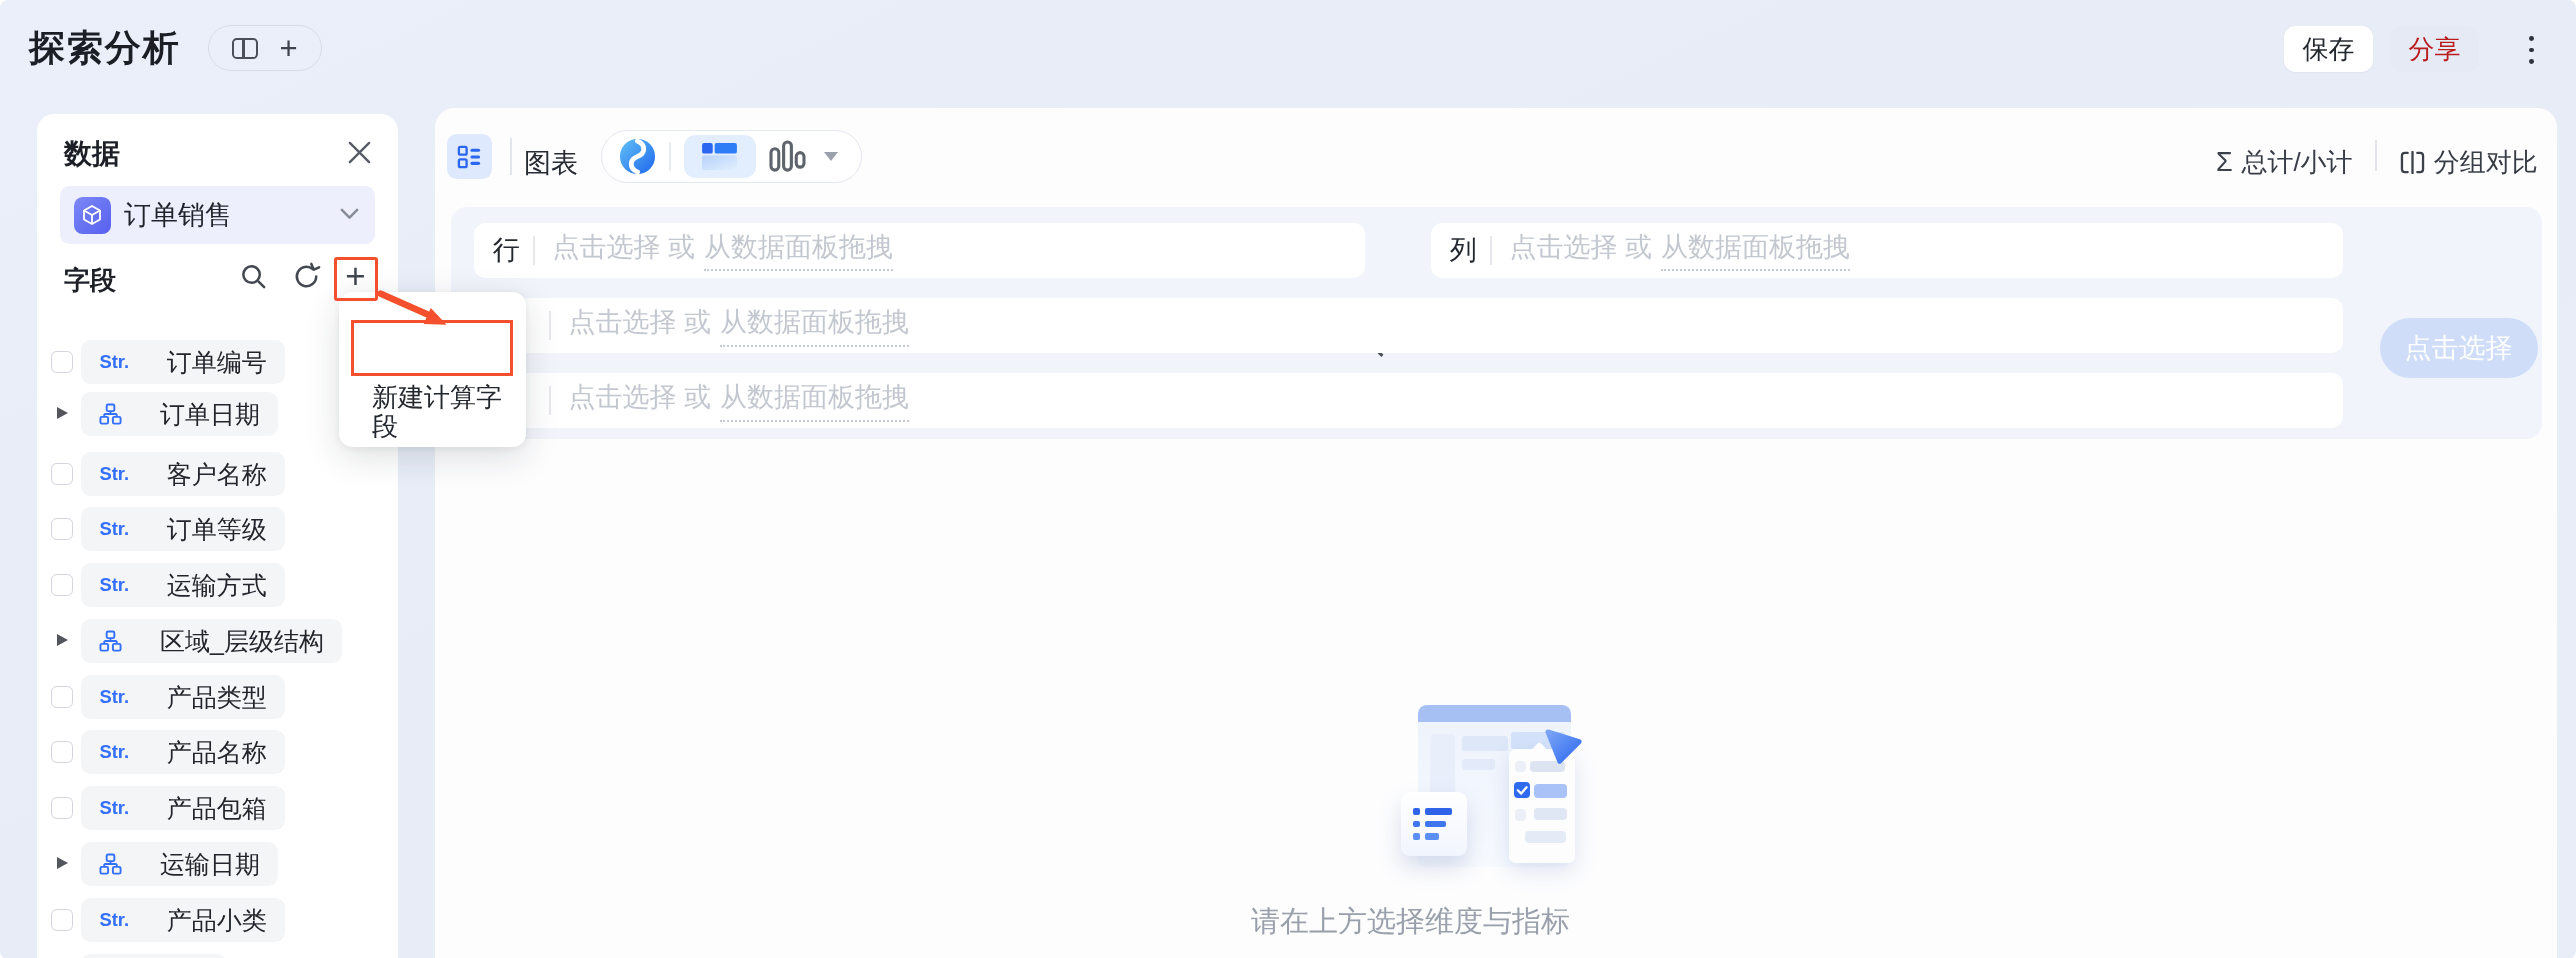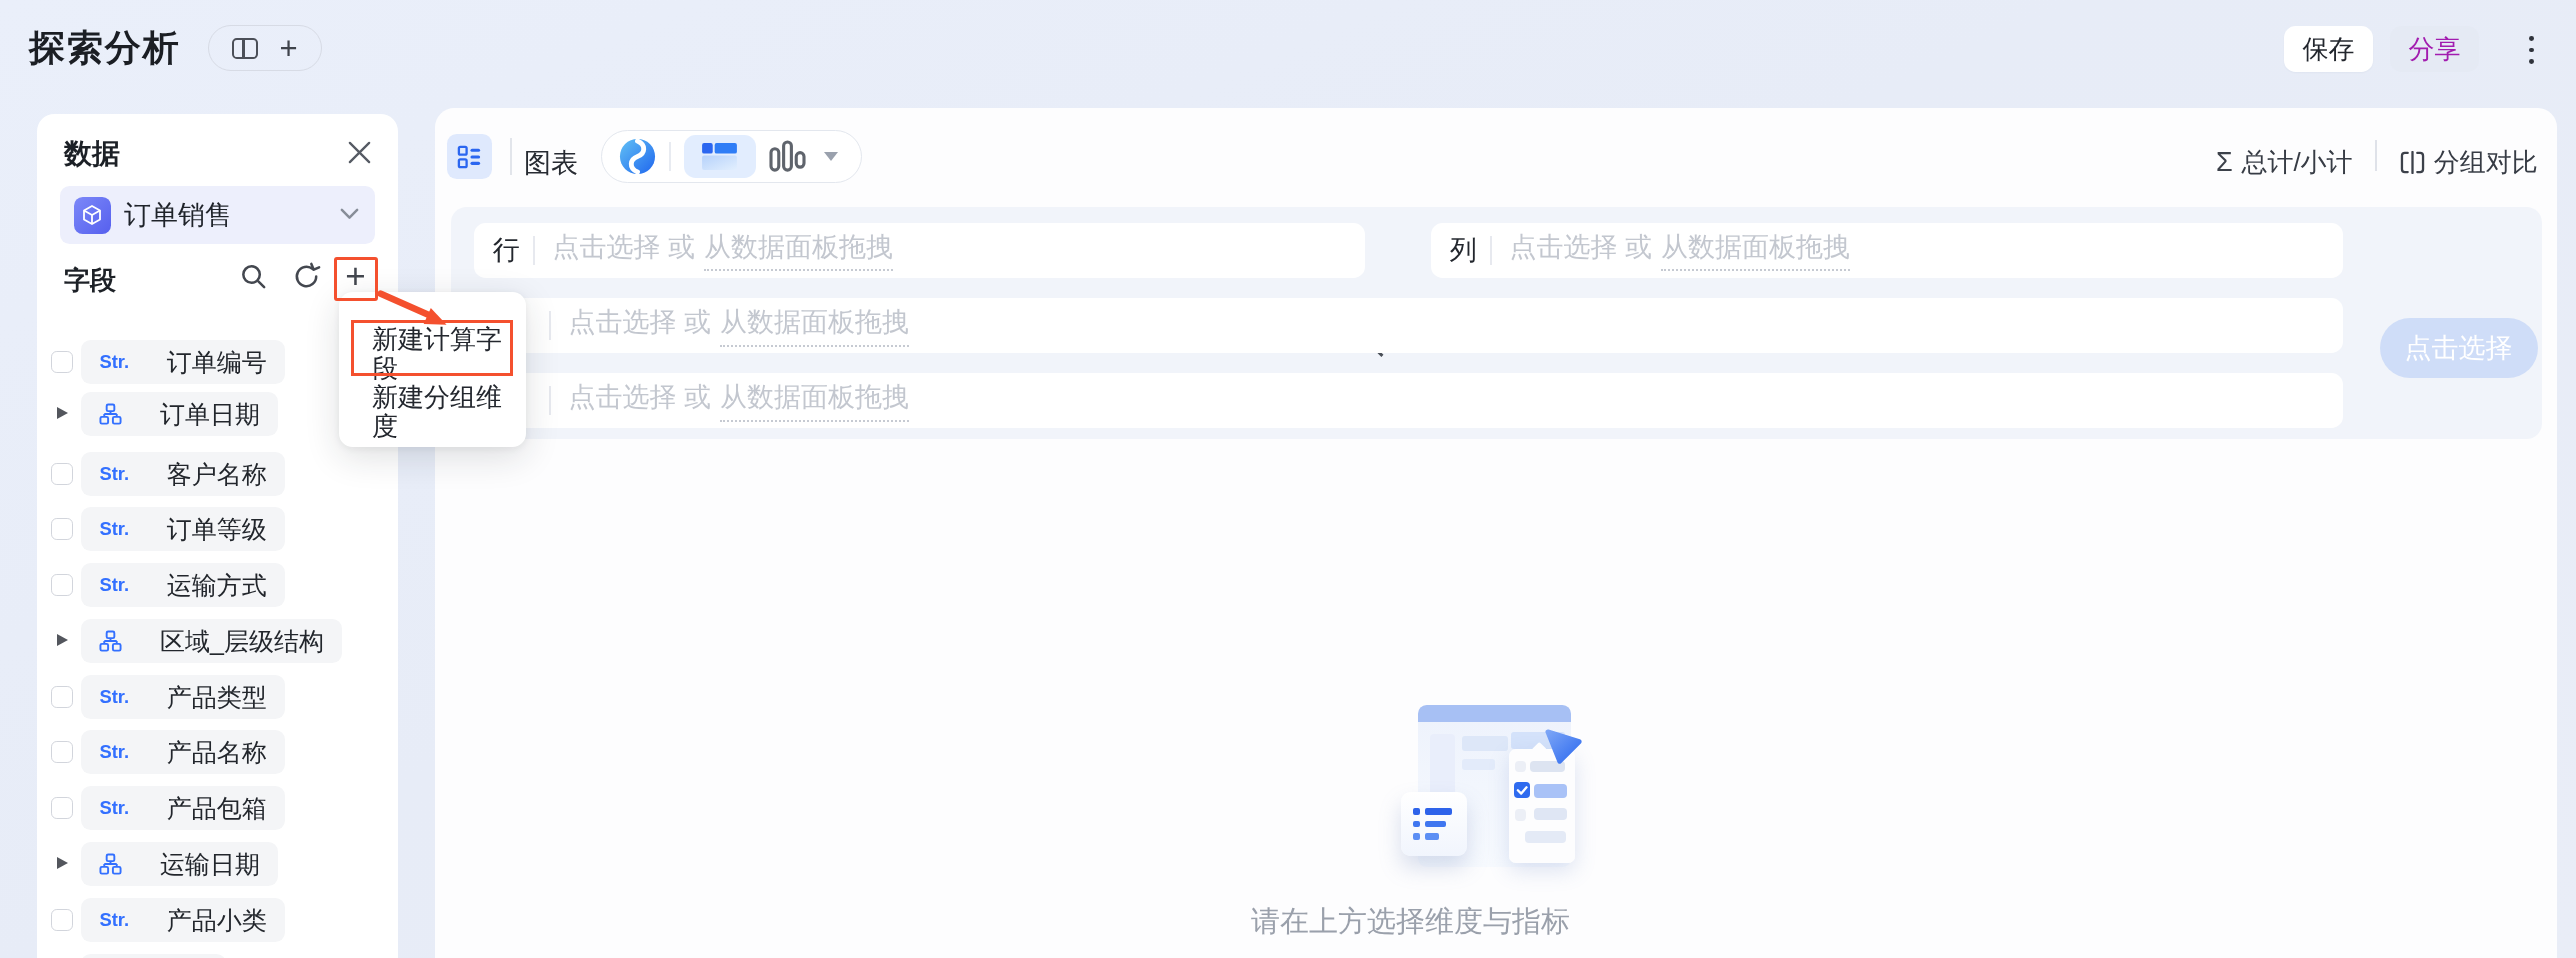--- a/index.html
+++ b/index.html
@@ -1,30 +1,30 @@
 <!DOCTYPE html>
 <html><head>
 <meta charset="utf-8">
 <style>
   * { margin:0; padding:0; box-sizing:border-box; }
   html,body { width:2576px; height:959px; }
   body { font-family:"Liberation Sans","DejaVu Sans",sans-serif; }
   #root { position:relative; width:2576px; height:959px; overflow:hidden;
-          background:linear-gradient(155deg,#eaeffa 0%,#e7ecf7 45%,#e9edf7 100%); color:#1f2329; }
+          background:linear-gradient(155deg,#eaeffa 0%,#e7ecf7 45%,#e9edf7 100%); color:#1f2329;border-radius:8px; }
 
   
   .page-title { position:absolute; left:29px; top:24px; font-size:36px; font-weight:700; color:#1b1e24; letter-spacing:1.9px; }
   .title-pill { position:absolute; left:208px; top:25px; width:114px; height:46px; border:1.9px solid #d7dbe5; border-radius:23px;
                 display:flex; align-items:center; justify-content:center; gap:21px; }
   .panel-ico { width:26px; height:21px; border:2.4px solid #4b4f58; border-radius:4.8px; position:relative; }
   .panel-ico::after { content:""; position:absolute; left:7.7px; top:0; bottom:0; width:2.4px; background:#4b4f58; }
   .plus-glyph { font-size:31px; line-height:29px; color:#3f434b; font-weight:400; }
   .btn { position:absolute; top:26px; height:46px; width:89px; border-radius:11.6px; display:flex; align-items:center; justify-content:center; font-size:26px; }
   .btn-save { left:2284px; background:#ffffff; color:#23272e; box-shadow:0 1px 1.9px rgba(30,40,70,.04); }
-  .btn-share { left:2390px; background:#e5eaf4; color:#a21caf; }
+  .btn-share { left:2390px; background:#e5eaf4; color:#b91c1c; }
   .kebab { position:absolute; left:2529px; top:36px; display:flex; flex-direction:column; gap:6.8px; }
   .kebab i { width:4.8px; height:4.8px; border-radius:50%; background:#2f333b; }
 
   
   .sidebar { position:absolute; left:37px; top:114px; width:361px; height:870px; background:#ffffff; border-radius:17.4px; }
   .sb-title { position:absolute; left:27px; top:21px; font-size:28px; font-weight:700; color:#1c2026; }
   .sb-close { position:absolute; right:25px; top:25px; width:27px; height:27px; }
   .dataset { position:absolute; left:23px; top:72px; width:315px; height:58px; background:#edeffc; border-radius:9.7px; display:flex; align-items:center; }
   .dataset-ico { width:37px; height:37px; margin-left:13.5px; border-radius:8.7px; background:linear-gradient(135deg,#7c88f8,#5660ee); display:flex; align-items:center; justify-content:center; }
   .dataset-name { margin-left:13.5px; font-size:27px; font-weight:500; color:#1f232a; }
@@ -390,21 +390,20 @@
             <span class="e-sq" style="background:#5b8ef4;"></span>
             <span class="e-bar" style="width:13.5px; background:#5b8ef4;"></span>
           </div>
       </div>
     </div>
     <div class="empty-caption">请在上方选择维度与指标</div>
   </div>
 
   <div class="popup">
     <div class="popup-item">新建计算字段</div>
-    <div class="popup-item">新建分组维度</div>
   </div>
   <div class="anno anno-plus"></div>
   <div class="anno anno-item"></div>
   <svg class="anno-arrow" width="97" height="60" viewBox="0 0 100 62">
     <path d="M10 8 L62 31" stroke="#f4502e" stroke-width="7" stroke-linecap="round"></path>
     <path d="M78 40 L54.3 39.2 L61.7 22.8 Z" fill="#f4502e"></path>
   </svg>
 
 </div>
 

